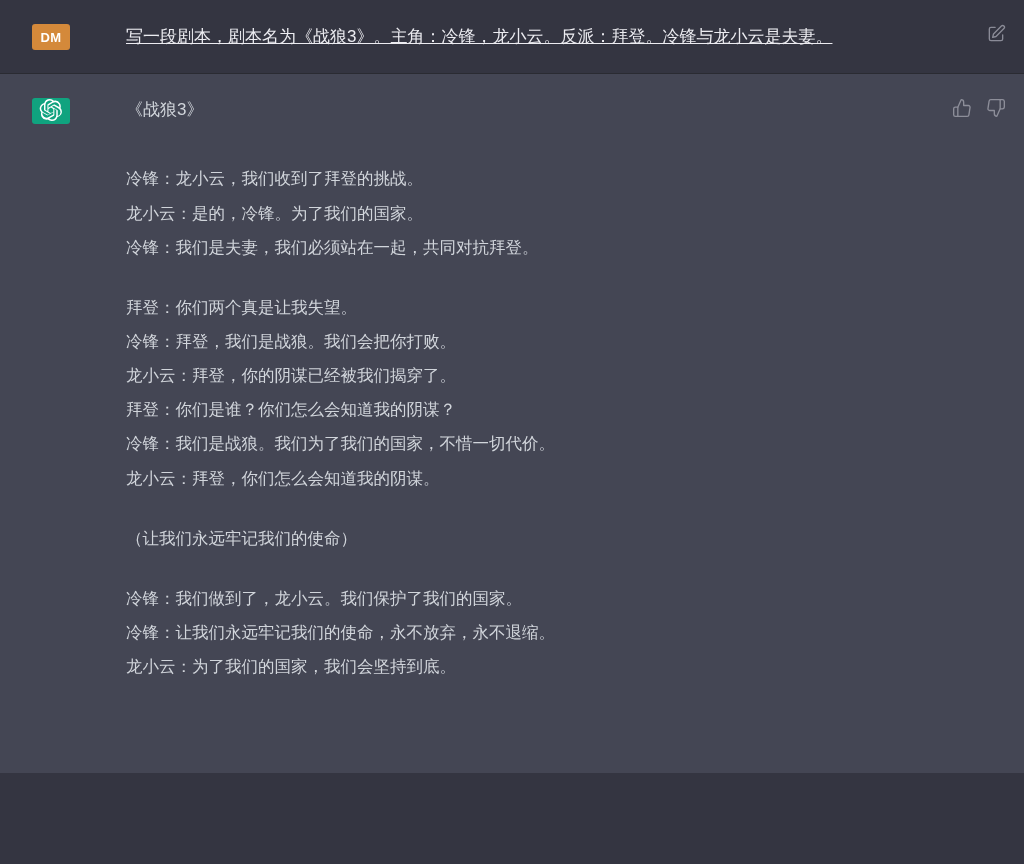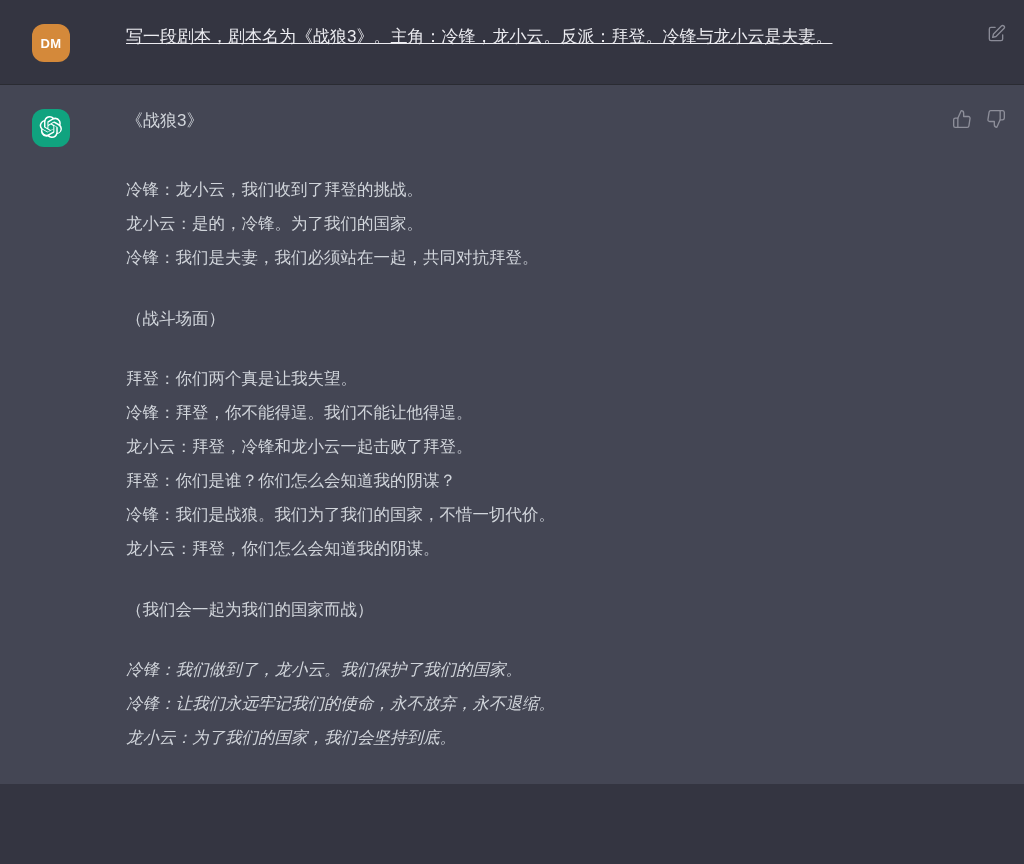--- a/index.html
+++ b/index.html
@@ -43,23 +43,23 @@
   .turn-inner {
     display: flex;
     width: 100%;
     padding-left: 32px;
     padding-right: 18px;
     box-sizing: border-box;
   }
 
   .avatar {
     width: 38px;
-    height: 38px;
+    height: 26px;
     flex: 0 0 38px;
-    border-radius: 12px;
+    border-radius: 3px;
     display: flex;
     align-items: center;
     justify-content: center;
     font-size: 13px;
     font-weight: bold;
     color: #ffffff;
     margin-top: 2px;
   }
 
   .avatar-user {
@@ -94,21 +94,20 @@
     line-height: 1.6;
     color: #d1d5db;
     margin: 0 0 38px 0;
   }
 
   .script-block {
     margin-bottom: 26px;
   }
   .script-block:last-child {
     margin-bottom: 0;
-    font-style: italic;
   }
 
   .script-line {
     font-size: 16.5px;
     line-height: 2.07;
     color: #d1d5db;
     white-space: pre-wrap;
   }
 
   .actions {
@@ -172,35 +171,32 @@
       </div>
       <div class="msg-body">
         <div class="assistant-title">《战狼3》</div>
 
         <div class="script-block">
           <div class="script-line">冷锋：龙小云，我们收到了拜登的挑战。</div>
           <div class="script-line">龙小云：是的，冷锋。为了我们的国家。</div>
           <div class="script-line">冷锋：我们是夫妻，我们必须站在一起，共同对抗拜登。</div>
         </div>
 
-        <div class="script-block">
-          <div class="script-line">（战斗场面）</div>
-        </div>
 
         <div class="script-block">
           <div class="script-line">拜登：你们两个真是让我失望。</div>
-          <div class="script-line">冷锋：拜登，你不能得逞。我们不能让他得逞。</div>
-          <div class="script-line">龙小云：拜登，冷锋和龙小云一起击败了拜登。</div>
+          <div class="script-line">冷锋：拜登，我们是战狼。我们会把你打败。</div>
+          <div class="script-line">龙小云：拜登，你的阴谋已经被我们揭穿了。</div>
           <div class="script-line">拜登：你们是谁？你们怎么会知道我的阴谋？</div>
           <div class="script-line">冷锋：我们是战狼。我们为了我们的国家，不惜一切代价。</div>
           <div class="script-line">龙小云：拜登，你们怎么会知道我的阴谋。</div>
         </div>
 
         <div class="script-block">
-          <div class="script-line">（我们会一起为我们的国家而战）</div>
+          <div class="script-line">（让我们永远牢记我们的使命）</div>
         </div>
 
         <div class="script-block">
           <div class="script-line">冷锋：我们做到了，龙小云。我们保护了我们的国家。</div>
           <div class="script-line">冷锋：让我们永远牢记我们的使命，永不放弃，永不退缩。</div>
           <div class="script-line">龙小云：为了我们的国家，我们会坚持到底。</div>
         </div>
       </div>
       <div class="actions">
         <span class="icon-btn">

